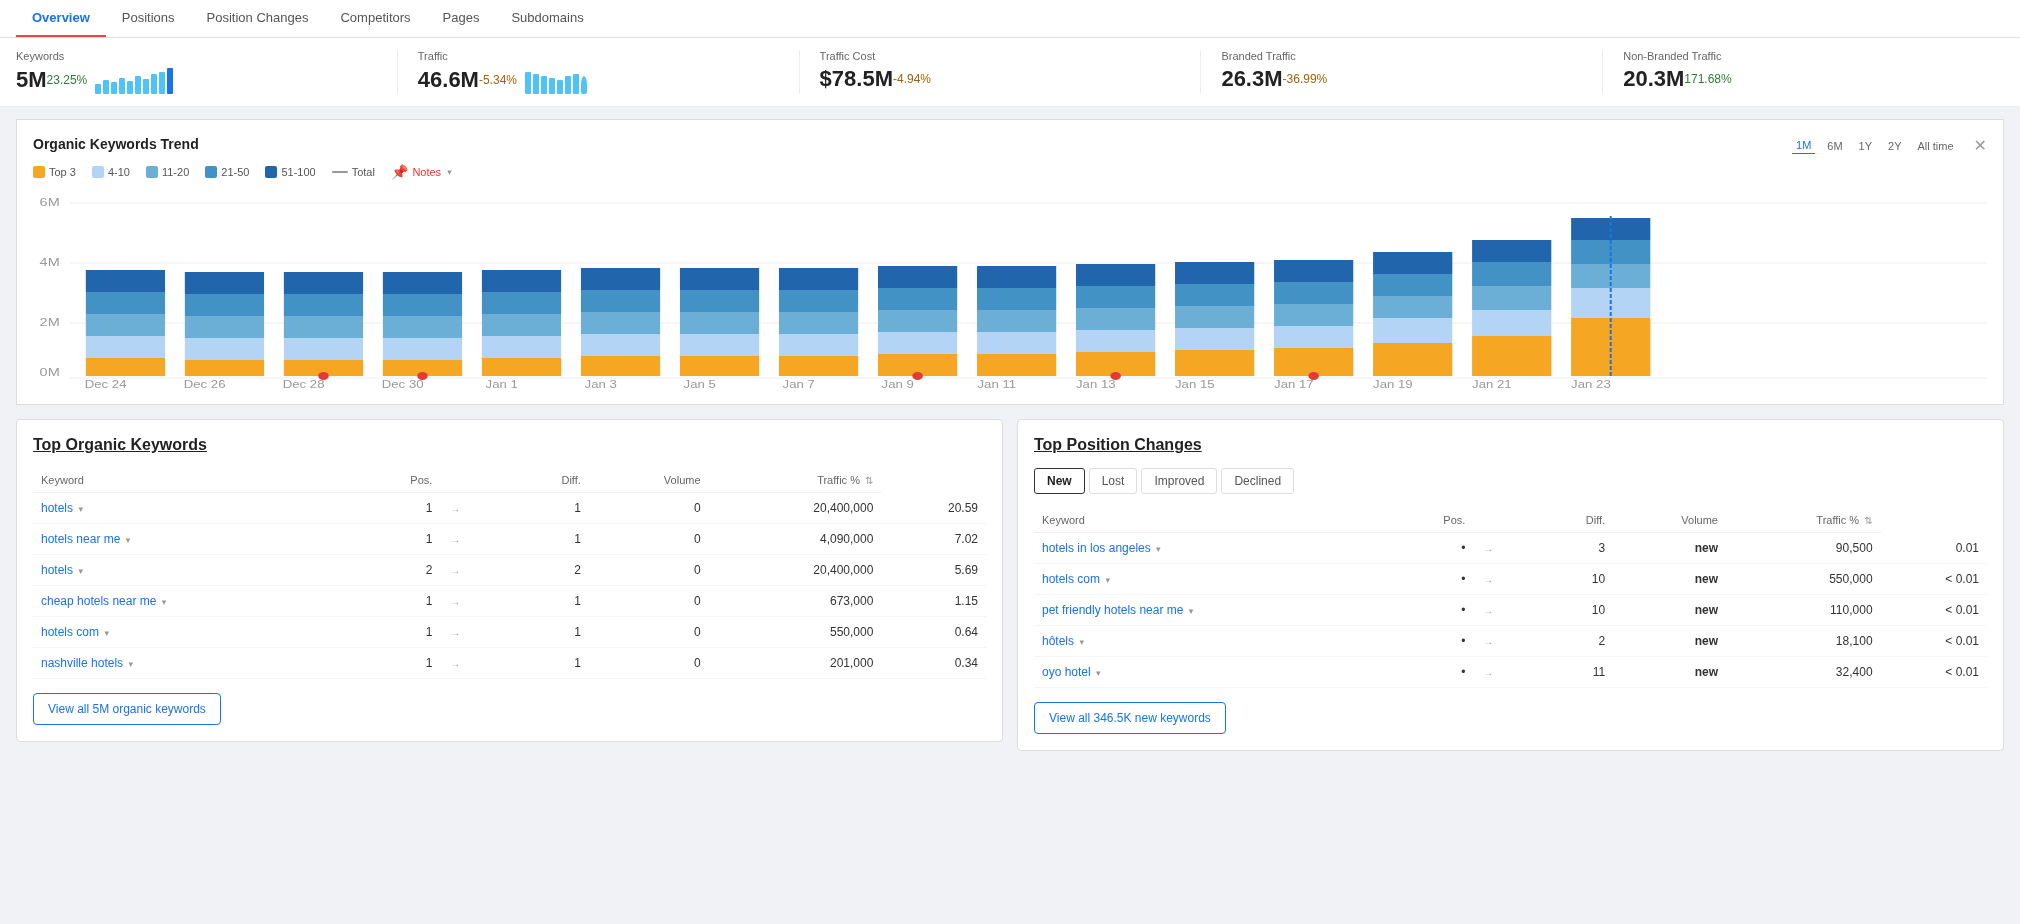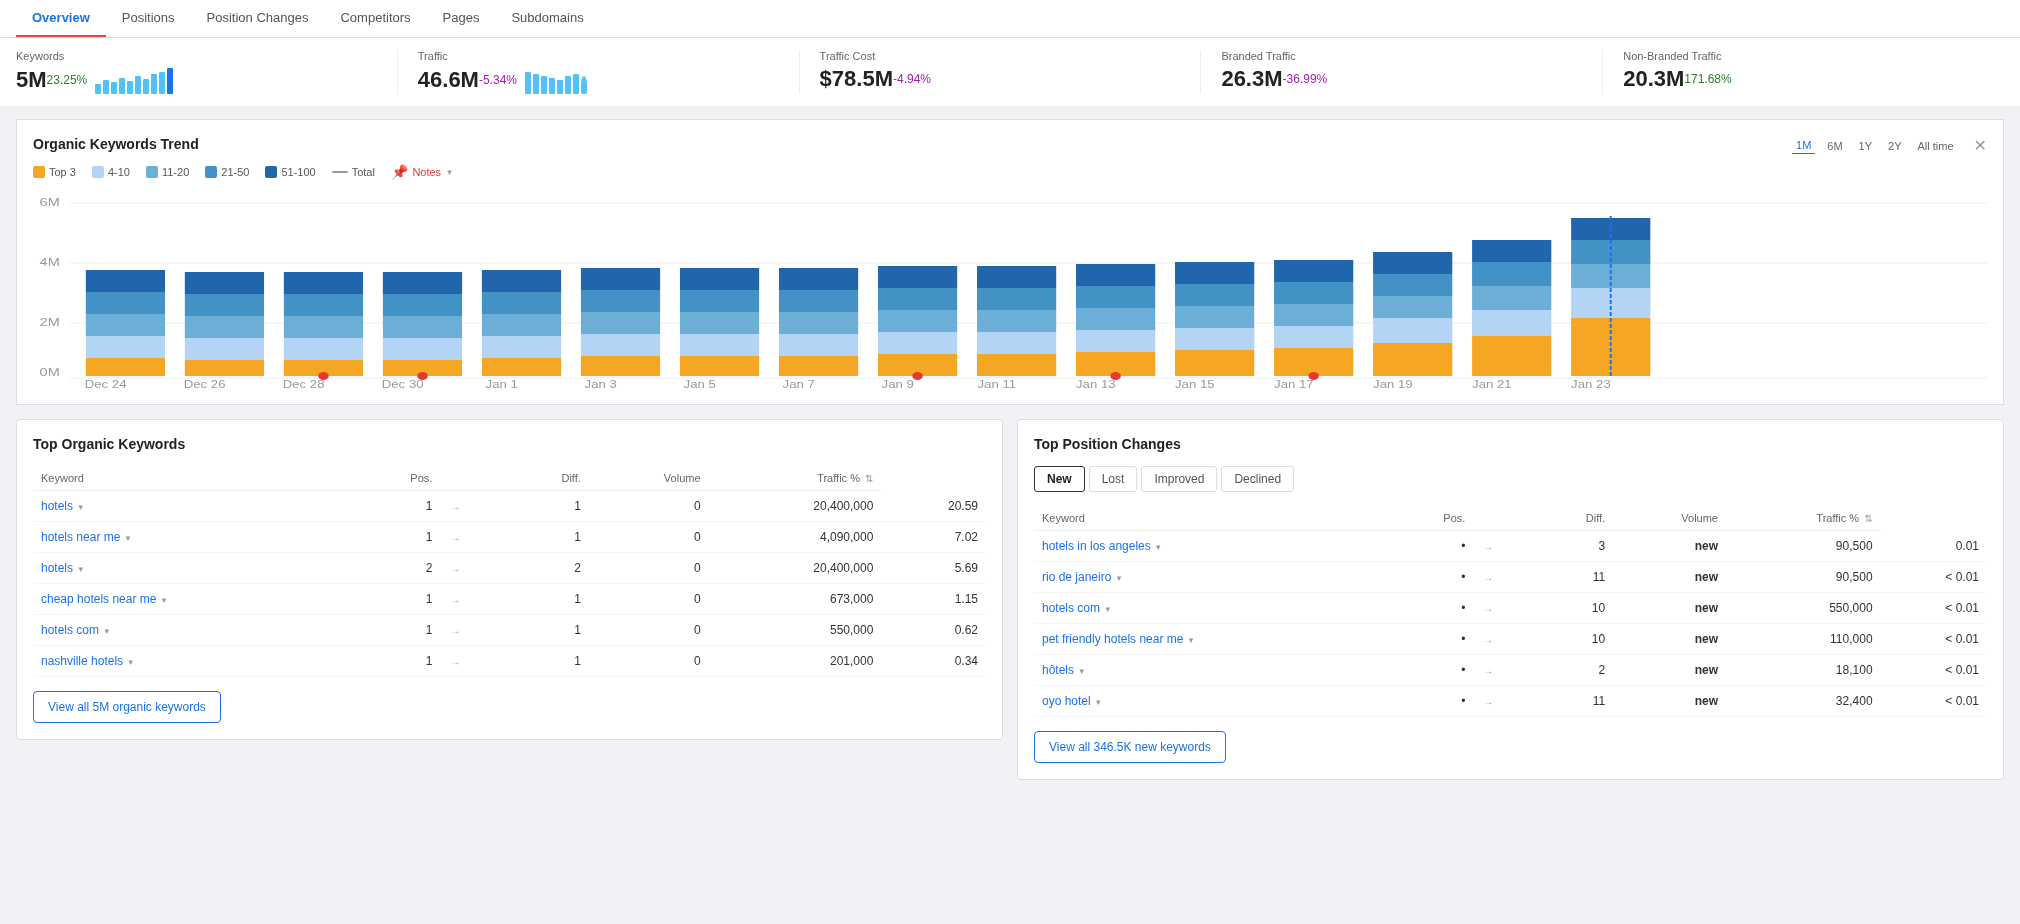--- a/index.html
+++ b/index.html
@@ -11,21 +11,21 @@
     .nav-tab.active { border-bottom: 2px solid #ef4444; color: #1a73e8; font-weight: bold; }
 
     
     .metrics-bar { display: flex; background: #fff; padding: 12px 16px; border-bottom: 1px solid #eee; gap: 0; }
     .metric-item { flex: 1; padding: 0 20px; border-right: 1px solid #eee; }
     .metric-item:first-child { padding-left: 0; }
     .metric-item:last-child { border-right: none; }
     .metric-label { font-size: 11px; color: #666; margin-bottom: 4px; }
     .metric-value { font-size: 22px; font-weight: bold; color: #222; display: flex; align-items: center; gap: 0; }
     .metric-change.positive { color: #2e7d32; font-size: 12px; font-weight: normal; }
-    .metric-change.negative { color: #a21caf; font-size: 12px; font-weight: normal; }
+    .metric-change.negative { color: #a16207; font-size: 12px; font-weight: normal; }
     .sparkline { display: inline-flex; align-items: flex-end; gap: 2px; height: 28px; margin-left: 8px; }
     .sparkline-bar { width: 6px; background: #4fc3f7; border-radius: 1px; }
 
     
     .main-content { padding: 12px 16px; }
 
     
     .chart-card { background: #fff; border: 1px solid #ddd; border-radius: 0; padding: 16px; margin-bottom: 14px; position: relative; }
     .chart-title { font-size: 14px; font-weight: bold; color: #222; margin-bottom: 12px; }
     .chart-legend { display: flex; gap: 16px; align-items: center; margin-bottom: 8px; flex-wrap: wrap; }
@@ -40,21 +40,21 @@
     .chart-area { width: 100%; height: 200px; position: relative; }
     .chart-svg { width: 100%; height: 100%; }
 
     
     .two-col { display: flex; gap: 14px; }
     .col-left { flex: 1; }
     .col-right { flex: 1; }
 
     
     .table-card { background: #fff; border: 1px solid #ddd; border-radius: 4px; padding: 16px; }
-    .table-title { font-size: 14px; font-weight: bold; color: #222; margin-bottom: 14px; }
+    .table-title { font-size: 16px; font-weight: bold; color: #222; margin-bottom: 14px; text-decoration: underline; }
     .data-table { width: 100%; border-collapse: collapse; }
     .data-table th { font-size: 11px; color: #666; font-weight: normal; padding: 6px 8px; border-bottom: 1px solid #eee; text-align: left; }
     .data-table th.right { text-align: right; }
     .data-table td { font-size: 12px; padding: 8px 8px; border-bottom: 1px solid #f5f5f5; color: #333; vertical-align: middle; }
     .data-table td.right { text-align: right; }
     .keyword-link { color: #1a73e8; text-decoration: none; cursor: pointer; }
     .arrow-icon { color: #999; font-size: 10px; margin: 0 2px; }
     .pos-val { color: #555; }
     .diff-val { color: #555; }
     .new-badge { color: #2e7d32; font-weight: bold; font-size: 11px; }
@@ -391,21 +391,21 @@
               <tr>
     <td>
       <a class="keyword-link">hotels com</a>
       <span class="dropdown-arrow">▾</span>
     </td>
     <td class="right pos-val">1</td>
     <td><span class="arrow-icon">→</span></td>
     <td class="right pos-val">1</td>
     <td class="right diff-val">0</td>
     <td class="right">550,000</td>
-    <td class="right">0.62</td>
+    <td class="right">0.64</td>
   </tr>
               <tr>
     <td>
       <a class="keyword-link">nashville hotels</a>
       <span class="dropdown-arrow">▾</span>
     </td>
     <td class="right pos-val">1</td>
     <td><span class="arrow-icon">→</span></td>
     <td class="right pos-val">1</td>
     <td class="right diff-val">0</td>
@@ -446,32 +446,20 @@
     </td>
     <td class="right pos-val">•</td>
     <td><span class="arrow-icon">→</span></td>
     <td class="right pos-val">3</td>
     <td class="right new-badge">new</td>
     <td class="right">90,500</td>
     <td class="right">0.01</td>
   </tr>
               <tr>
     <td>
-      <a class="keyword-link">rio de janeiro</a>
-      <span class="dropdown-arrow">▾</span>
-    </td>
-    <td class="right pos-val">•</td>
-    <td><span class="arrow-icon">→</span></td>
-    <td class="right pos-val">11</td>
-    <td class="right new-badge">new</td>
-    <td class="right">90,500</td>
-    <td class="right">&lt; 0.01</td>
-  </tr>
-              <tr>
-    <td>
       <a class="keyword-link">hotels com</a>
       <span class="dropdown-arrow">▾</span>
     </td>
     <td class="right pos-val">•</td>
     <td><span class="arrow-icon">→</span></td>
     <td class="right pos-val">10</td>
     <td class="right new-badge">new</td>
     <td class="right">550,000</td>
     <td class="right">&lt; 0.01</td>
   </tr>

